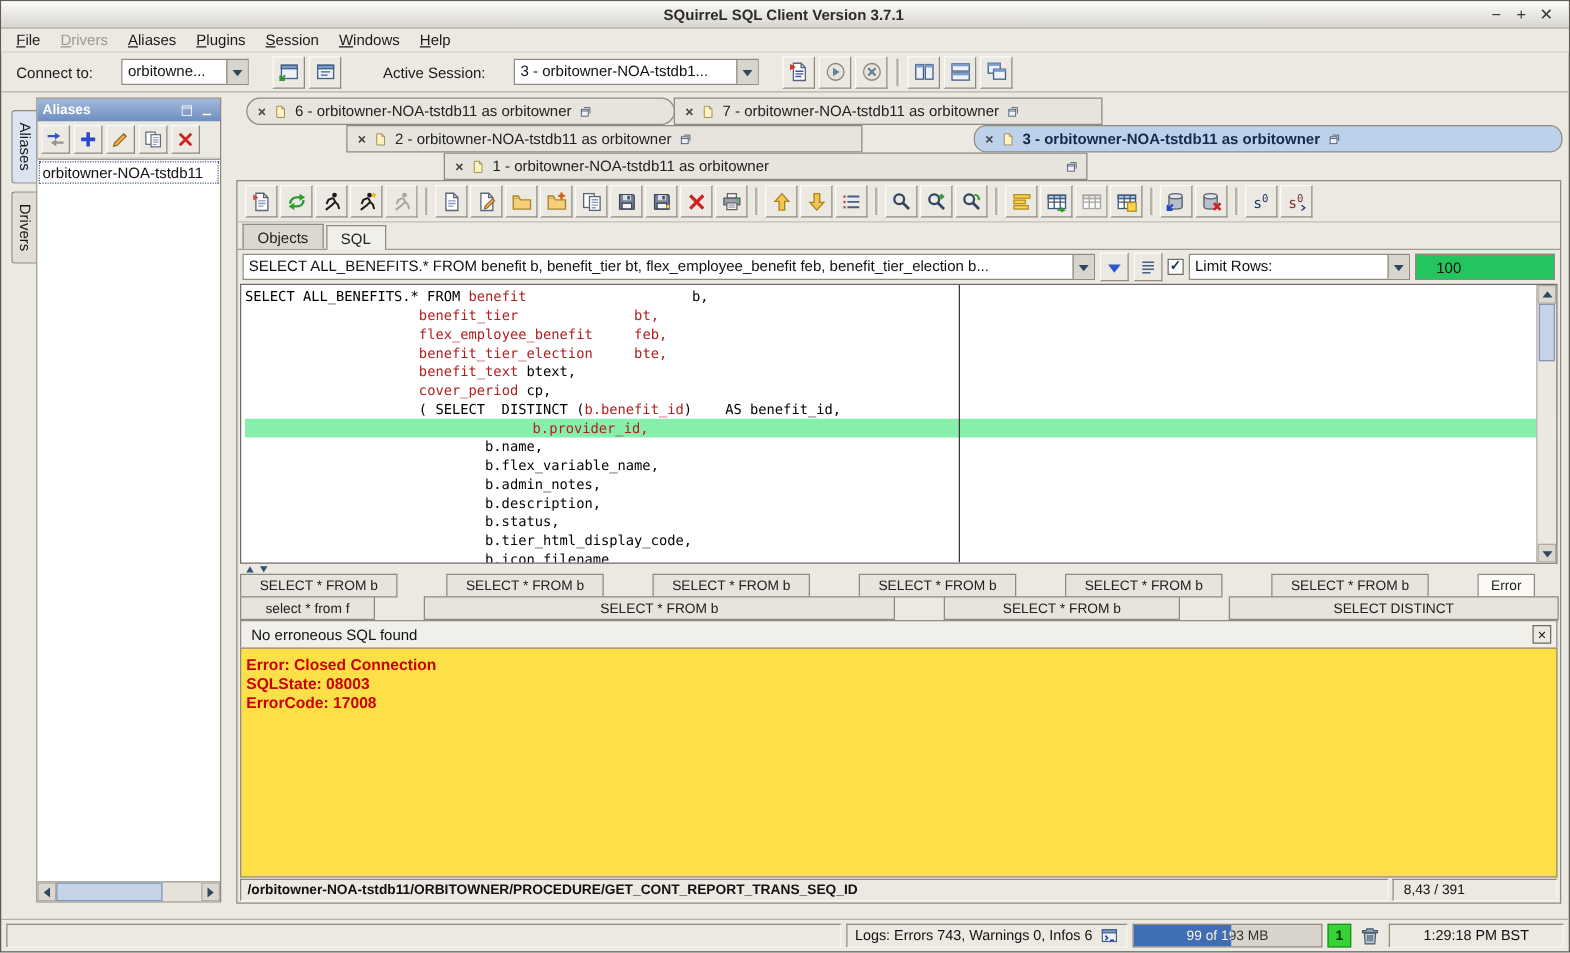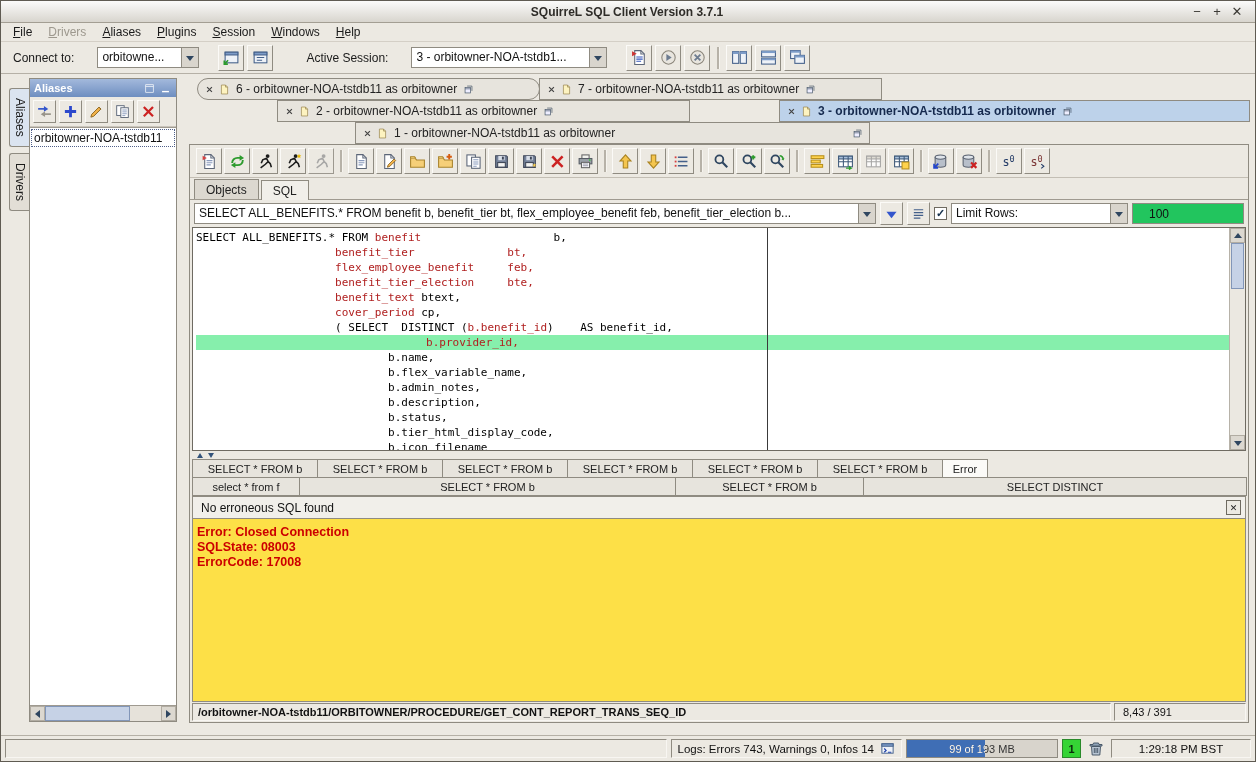--- a/index.html
+++ b/index.html
@@ -52,21 +52,21 @@
   .alias-list{flex:1;background:#fff;border-top:1px solid #9f9a90;padding:1px;overflow:hidden;min-height:0;}
   .alias-item{font-size:12px;padding:1px 2px;border:1px dotted #51618a;background:#fff;white-space:nowrap;overflow:hidden;color:#111;}
   .hscroll{height:16px;flex:0 0 auto;display:flex;align-items:stretch;border-top:1px solid #9f9a90;background:#e6e2da;}
   .sb-btn{width:15px;display:flex;align-items:center;justify-content:center;background:#dcd8d0;border:1px solid #b1aca2;}
   .sb-thumb{background:#c6d2e6;border:1px solid #8296b8;}
   .sb-fill{flex:1;}
 
   .desktop{flex:1;display:flex;flex-direction:column;padding:4px 6px 12px 12px;min-width:0;}
   .tabrow{display:flex;height:22px;flex:0 0 auto;}
   .dtab{display:flex;align-items:center;gap:4px;padding:0 6px;border:1px solid #8f8b81;background:#e7e4dd;font-size:12px;white-space:nowrap;margin-right:-1px;overflow:hidden;color:#222;}
-  .dtab.sel{background:#bdd2ea;font-weight:bold;color:#15294d;}
+  .dtab.sel{background:#bdd2ea;font-weight:bold;color:#15294d;border-radius:10px;}
   .dtab svg{width:11px;height:11px;display:block;}
   .dtab-label{padding:0 2px;overflow:hidden;}
 
   .session-frame{flex:1;border:1px solid #8f8b81;background:#ece9e2;display:flex;flex-direction:column;min-height:0;}
   .session-toolbar{height:33px;flex:0 0 auto;display:flex;align-items:center;gap:2px;padding:0 6px;border-bottom:1px solid #c3beb4;overflow:hidden;}
   .obj-sql-tabs{height:22px;flex:0 0 auto;display:flex;align-items:flex-end;padding-left:4px;border-bottom:1px solid #9f9a90;}
   .ostab{padding:3px 11px 2px;border:1px solid #8f8b81;border-bottom:none;background:#dcd8d0;margin-right:2px;font-size:12px;color:#222;}
   .ostab.sel{background:#f1efea;position:relative;top:1px;}
   .sql-combo-row{height:27px;flex:0 0 auto;display:flex;align-items:center;gap:4px;padding:2px 4px;}
   .checkbox{width:13px;height:13px;background:#fff;border:1px solid #6e6a60;display:inline-flex;align-items:center;justify-content:center;}
@@ -84,21 +84,21 @@
   .vs-btn{height:15px;flex:0 0 auto;display:flex;align-items:center;justify-content:center;background:#dcd8d0;border:1px solid #b1aca2;}
   .vs-thumb{height:46px;flex:0 0 auto;background:#c6d2e6;border:1px solid #8296b8;margin:0 1px;}
   .vs-fill{flex:1;}
 
   .split-divider{height:9px;flex:0 0 auto;display:flex;align-items:center;gap:2px;padding-left:5px;}
   .mini-btn{width:9px;height:8px;display:flex;align-items:center;justify-content:center;}
   .tri-up{width:0;height:0;border:3px solid transparent;border-bottom:5px solid #33537a;display:inline-block;margin-bottom:3px;}
   .tri-down{width:0;height:0;border:3px solid transparent;border-top:5px solid #33537a;display:inline-block;margin-top:3px;}
 
   .result-area{flex:0 0 auto;margin:0 2px;}
-  .result-row{height:18px;display:flex;}
+  .result-row{height:18px;display:flex;gap:40px;}
   .rtab{display:flex;align-items:center;justify-content:center;border:1px solid #8f8b81;margin-right:-1px;margin-top:-1px;background:#e7e4dd;font-size:11px;white-space:nowrap;overflow:hidden;color:#222;padding:0 4px;}
   .rtab.sel{background:#fbfaf7;}
 
   .error-head{height:22px;flex:0 0 auto;display:flex;align-items:center;padding:0 4px 0 8px;border:1px solid #8f8b81;border-bottom:none;background:#f1efea;margin:0 2px;font-size:12px;color:#111;}
   .eh-sp{flex:1;}
   .close-box{width:15px;height:15px;border:1px solid #6e6a60;background:#ece9e2;font-size:9px;line-height:12px;text-align:center;padding:0;color:#222;}
   .close-box::before{content:"✕";}
   .error-body{flex:1;background:#fde047;border:1px solid #8f8b81;margin:0 2px;padding:6px 4px;min-height:0;overflow:hidden;}
   .error-line{color:#cc0000;font-weight:bold;font-size:12.5px;line-height:15px;}
 
@@ -722,21 +722,21 @@
           <div class="ss-left">/orbitowner-NOA-tstdb11/ORBITOWNER/PROCEDURE/GET_CONT_REPORT_TRANS_SEQ_ID</div>
           <div class="ss-right">8,43 / 391</div>
         </div>
       </div>
     </div>
   </div>
 
   <div class="statusbar">
     <div class="sb-cell sb-msg"></div>
     <div class="sb-cell">
-      <span>Logs: Errors 743, Warnings 0, Infos 14</span>
+      <span>Logs: Errors 743, Warnings 0, Infos 6</span>
       <span class="sb-ico">
           <svg width="17" height="17" viewBox="0 0 16 16">
             <rect x="2" y="3" width="12" height="10" fill="#eef2f8" stroke="#44608a"></rect>
             <rect x="2" y="3" width="12" height="2.6" fill="#7d9cc8" stroke="#44608a"></rect>
             <path d="M4.5 8l2 2-2 2M8.5 12H12" stroke="#2244aa" stroke-width="1.3" fill="none"></path>
           </svg>
         </span>
     </div>
     <div class="membar">
       <div class="memfill" id="memfill" style="width: 52%;"></div>

